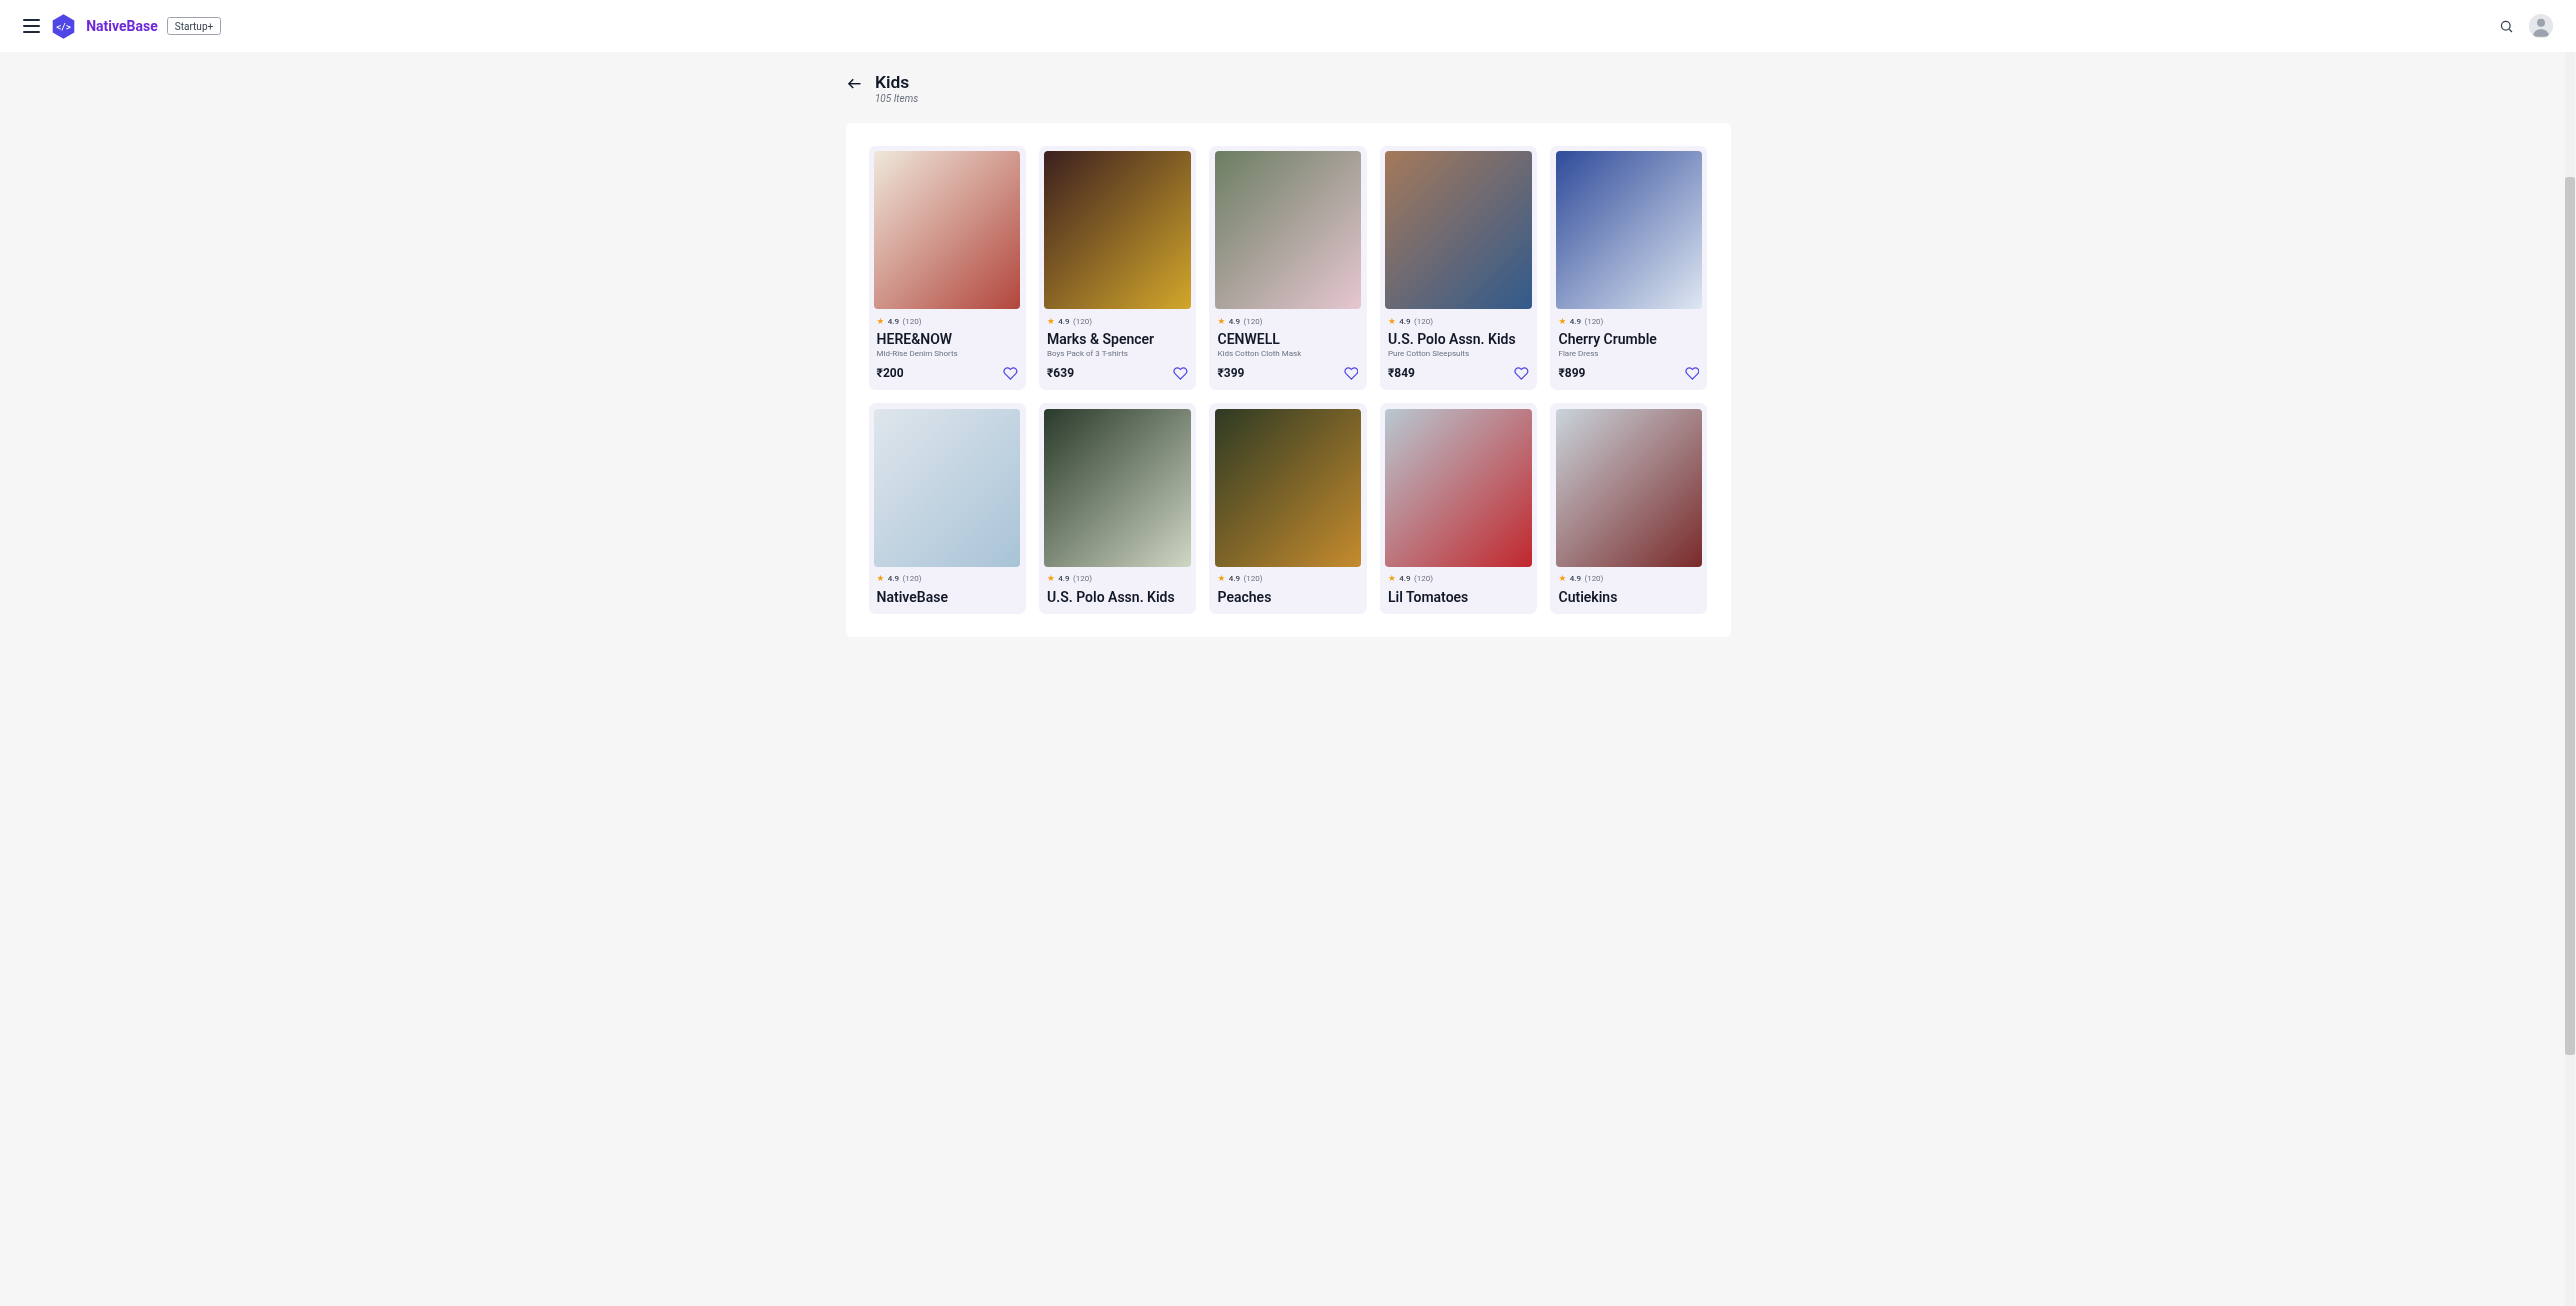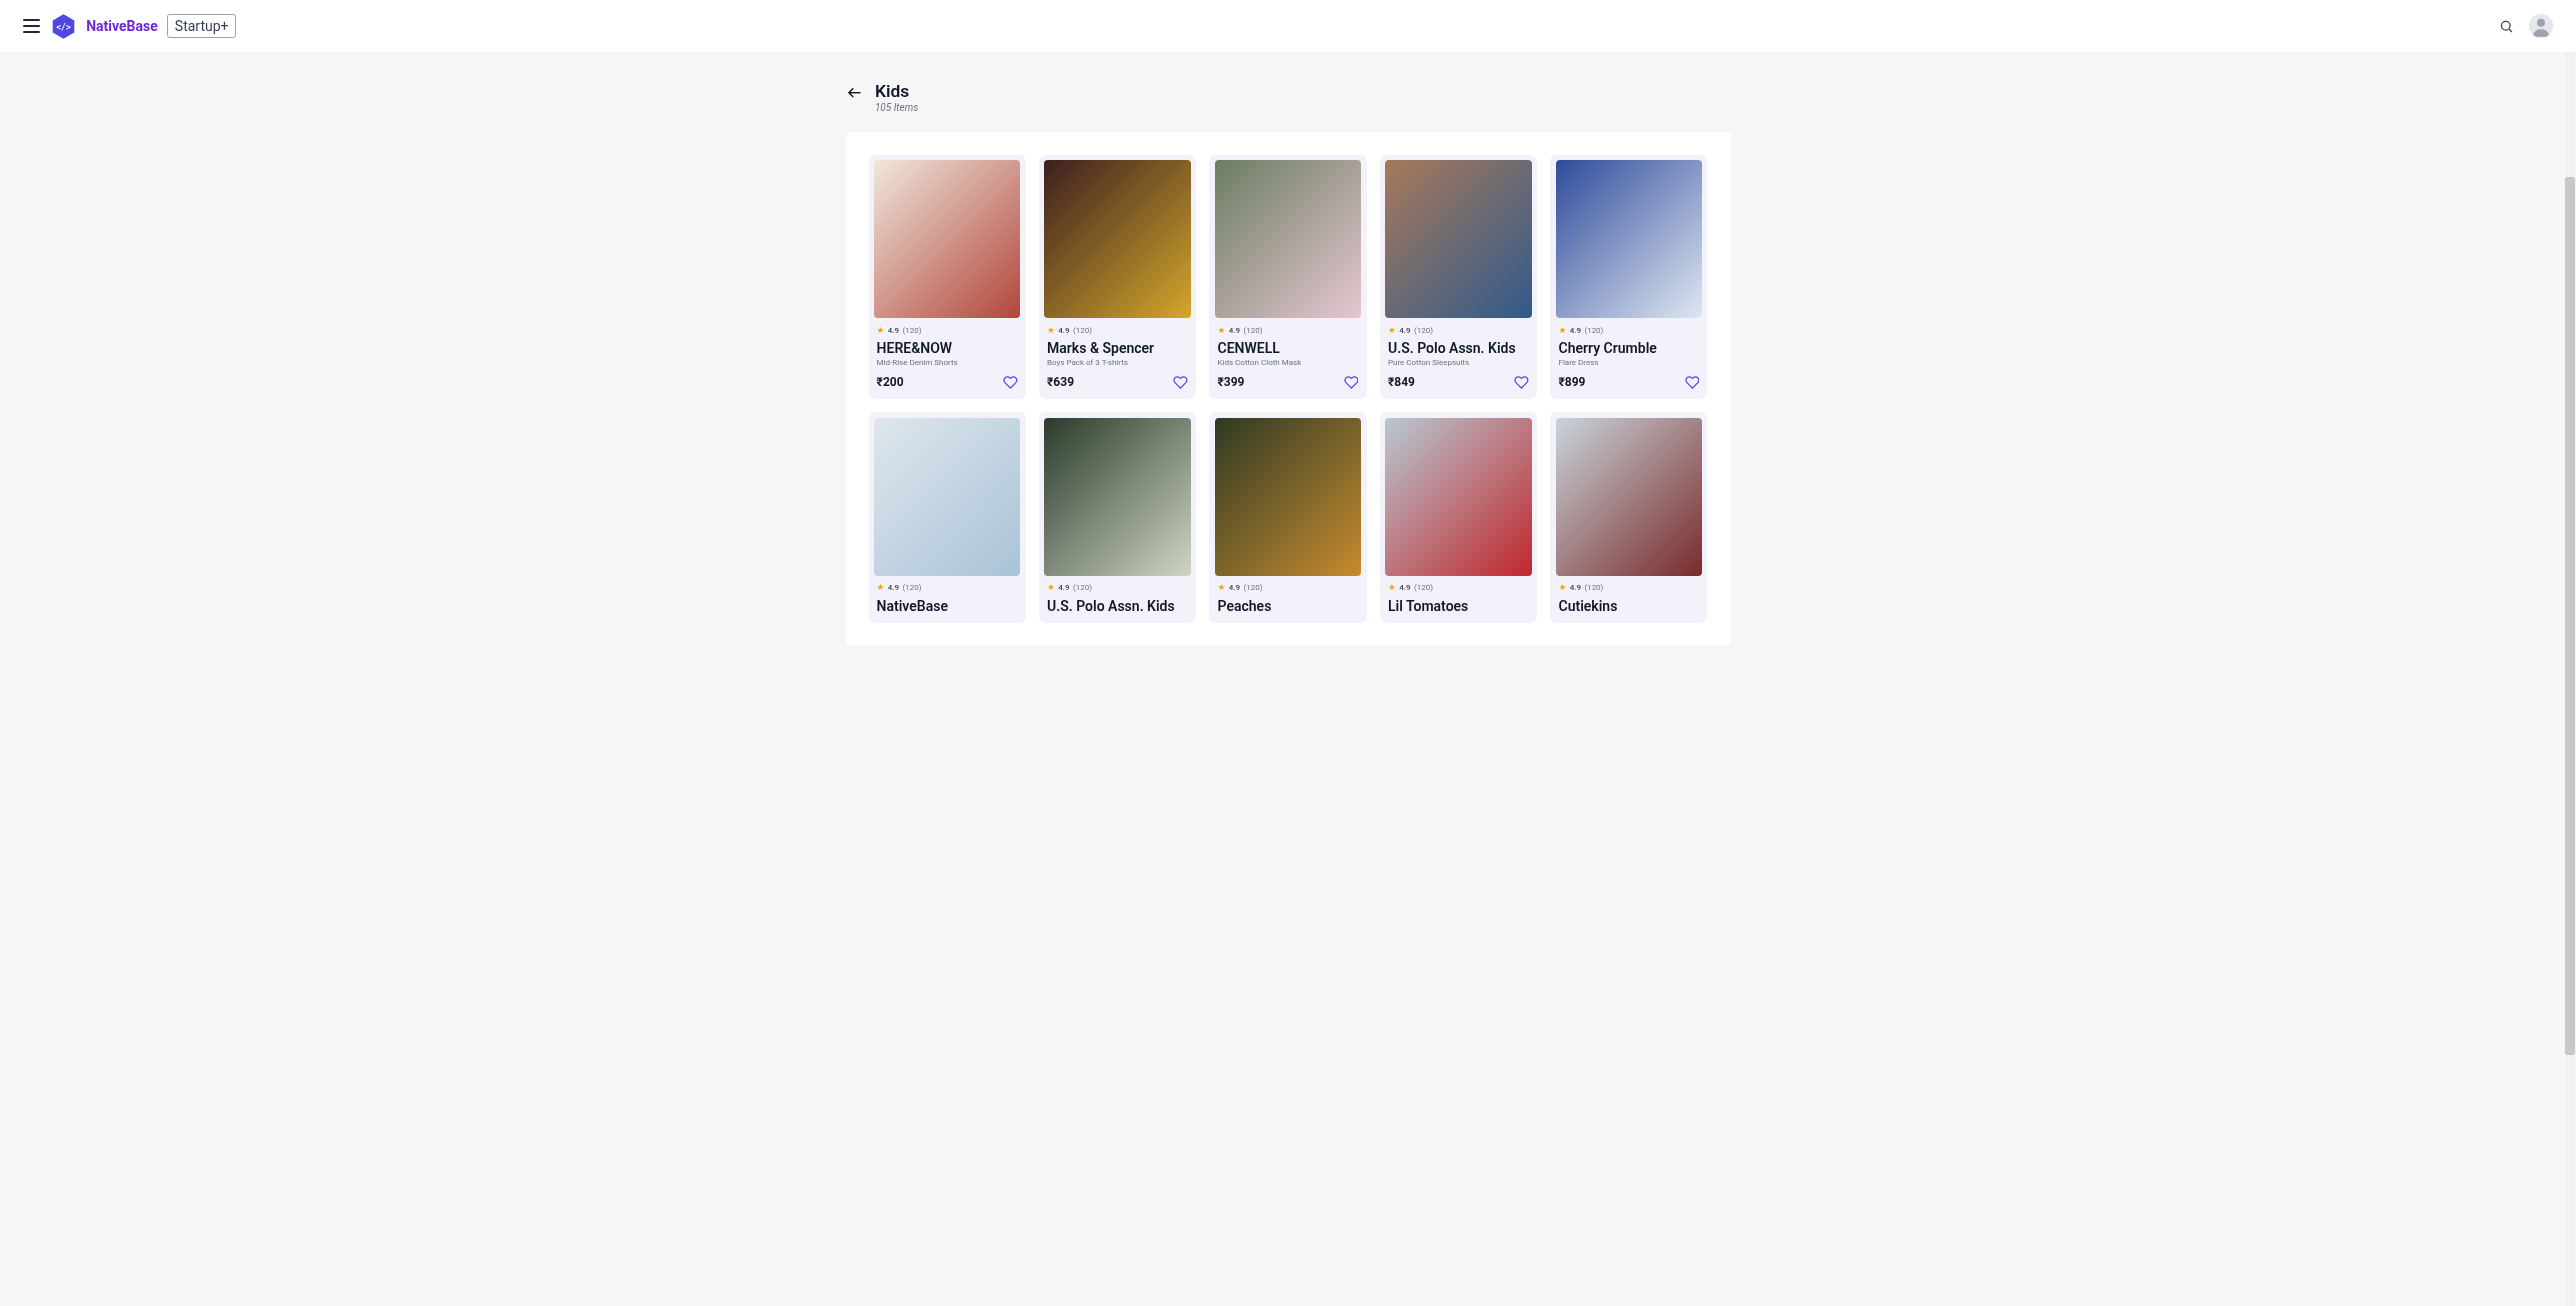--- a/index.html
+++ b/index.html
@@ -26,36 +26,36 @@
   .hamburger span { display: block; height: 2px; background: #1f2937; border-radius: 1.3px; }
   .logo-hex {
     width: 27px; height: 27px;
     display: flex; align-items: center; justify-content: center;
   }
   .brand-name { font-size: 14px; font-weight: 700; color: #6d28d9; }
   .badge-startup {
     border: 0.7px solid #9ca3af;
     border-radius: 2.7px;
     padding: 2.7px 6.7px;
-    font-size: 14px;
+    font-size: 10px;
     color: #374151;
   }
   .header-right { display: flex; align-items: center; gap: 14.8px; }
   .search-icon { width: 14.8px; height: 14.8px; cursor: pointer; color: #374151; }
   .avatar {
     width: 24px; height: 24px; border-radius: 50%; background: #e5e7eb;
     display: flex; align-items: center; justify-content: center; overflow: hidden;
     cursor: pointer;
   }
   .avatar svg { width: 100%; height: 100%; }
 
   
   .page-top {
     max-width: 885px;
-    margin: 9px auto;
+    margin: 0 auto;
     padding: 20px 0 6.7px 0;
   }
   .title-row { display: flex; align-items: flex-start; gap: 12px; padding-left: 0; }
   .back-arrow { width: 17.4px; height: 17.4px; cursor: pointer; margin-top: 2.7px; }
   .page-title { font-size: 17.4px; font-weight: 600; color: #111827; }
   .page-subtitle { font-size: 10px; color: #6b7280; margin-top: 1.3px; font-style: italic; }
 
   
   .content-panel {
     max-width: 885px;

